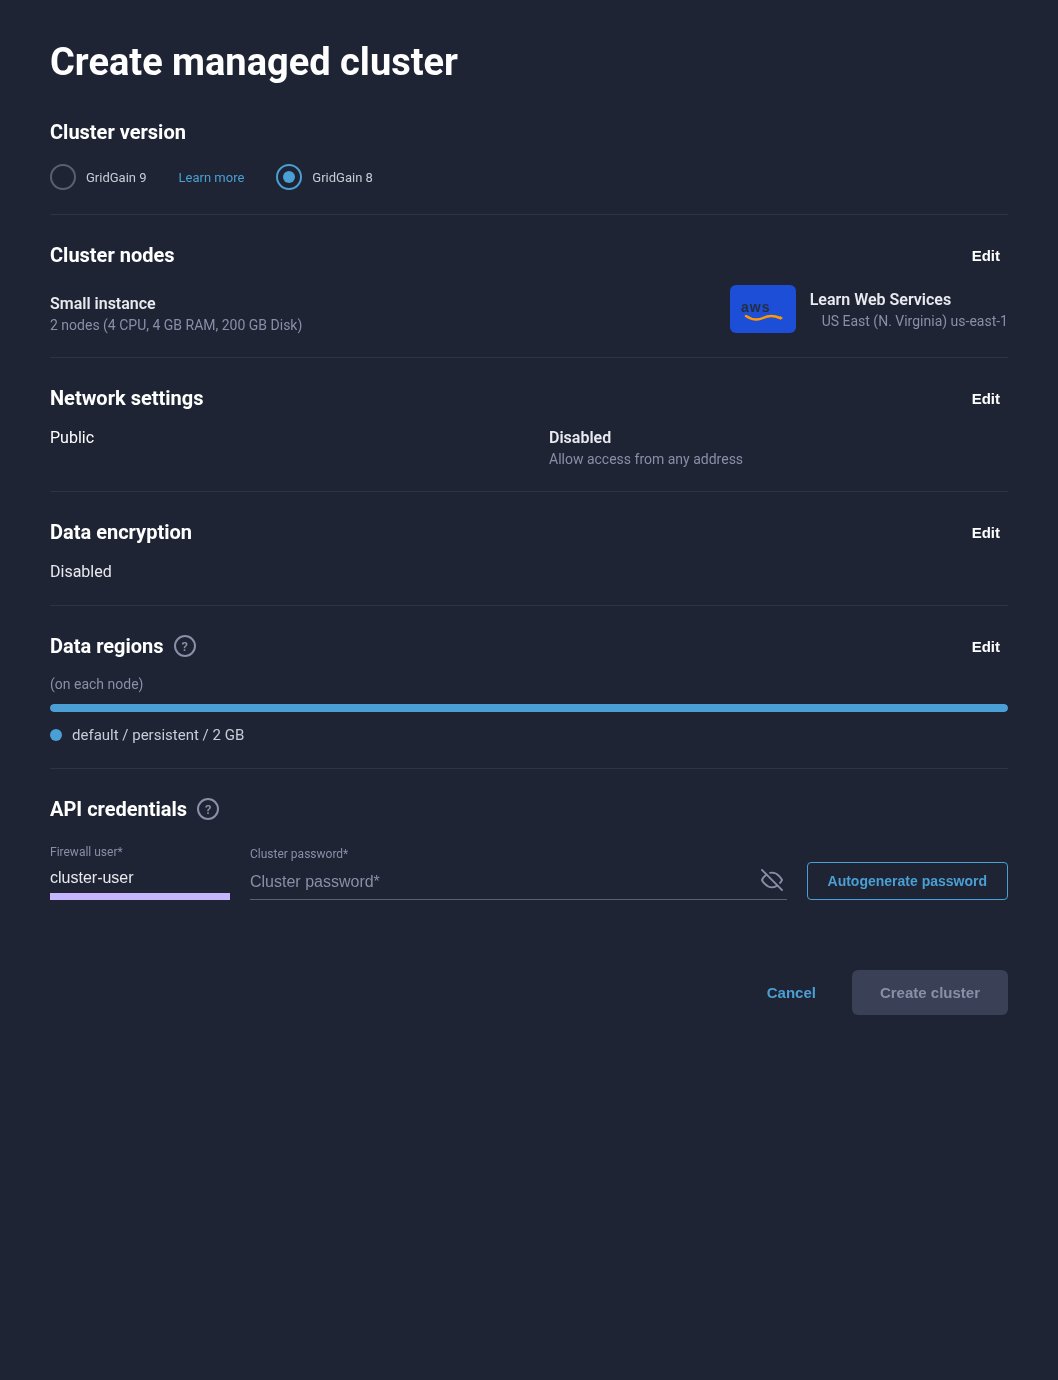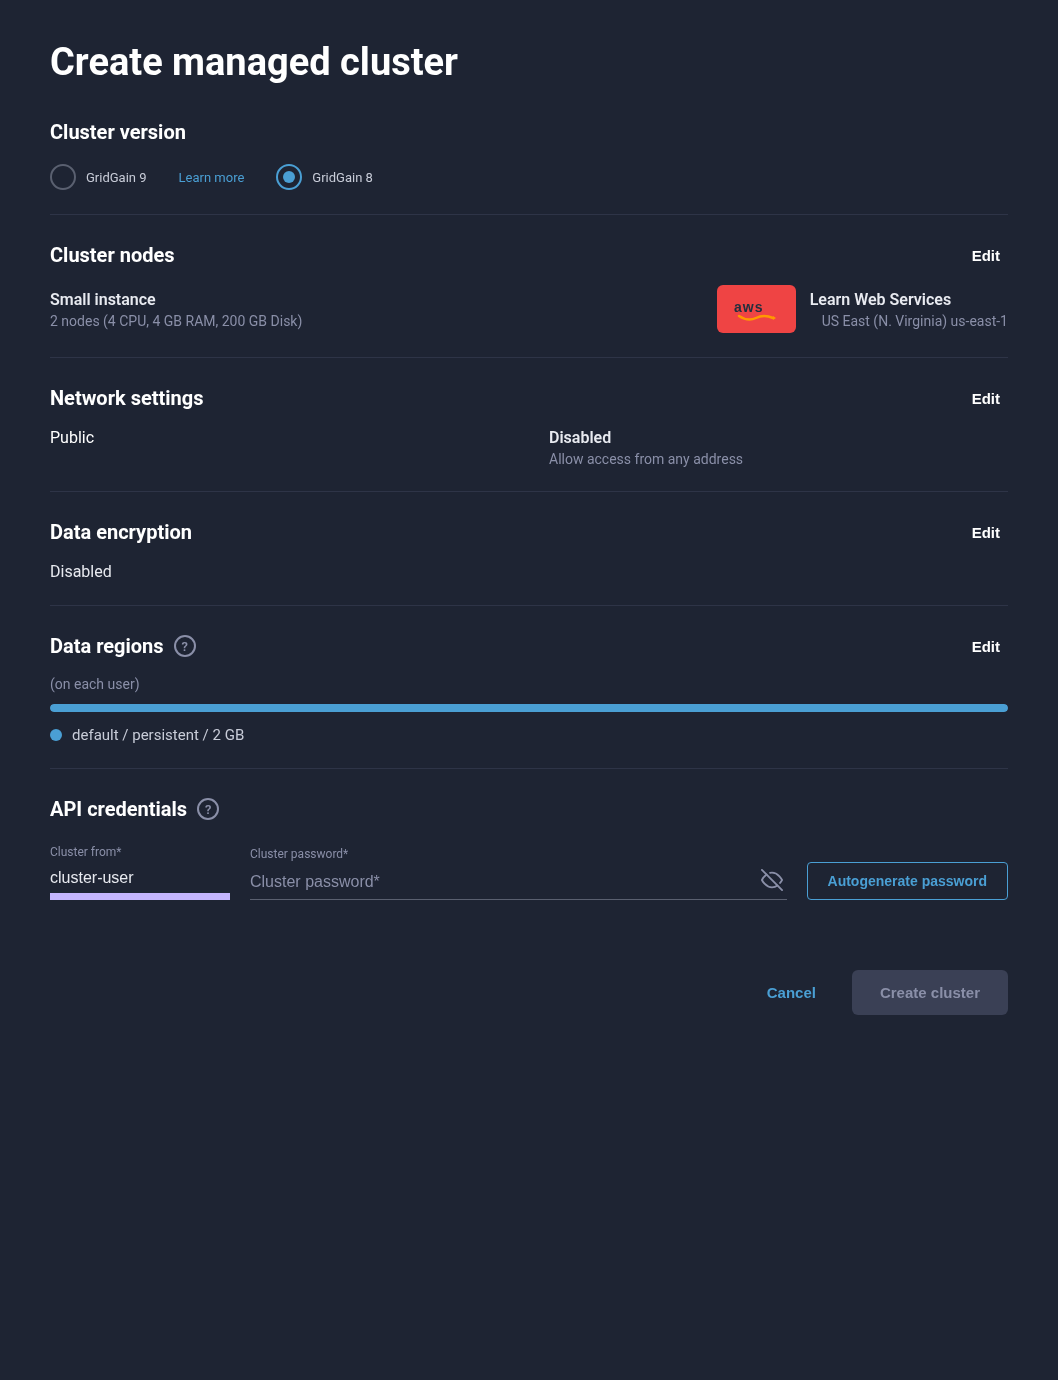--- a/index.html
+++ b/index.html
@@ -108,21 +108,21 @@
     .learn-more {
       font-size: 13px;
       color: #4a9fd4;
       text-decoration: none;
       cursor: pointer;
     }
 
     
     .nodes-content {
       display: flex;
-      align-items: center;
+      align-items: flex-end;
       gap: 40px;
     }
 
     .node-info {
       flex: 1;
     }
 
     .node-type {
       font-size: 16px;
       font-weight: 600;
@@ -366,28 +366,28 @@
       color: #8a8fa8;
       font-size: 15px;
       font-weight: 600;
       padding: 14px 28px;
       border-radius: 6px;
       cursor: pointer;
     }
 
     
     .aws-container {
-      background: #ef4444;
+      background: #1d4ed8;
       border-radius: 6px;
       padding: 6px 10px;
       display: flex;
       flex-direction: column;
       align-items: center;
       justify-content: center;
-      width: 79px;
+      width: 66px;
       height: 48px;
     }
   </style>
 </head>
 <body>
 
 <h1 class="page-title">Create managed cluster</h1>
 
 <div class="version-section">
   <div class="version-title">Cluster version</div>
@@ -466,42 +466,42 @@
 
 <div class="section">
   <div class="section-header">
     <div class="section-title">
       <span>Data regions</span>
       <div class="help-icon">?</div>
     </div>
     <button class="edit-btn">Edit</button>
   </div>
 
-  <div class="regions-subtitle">(on each user)</div>
+  <div class="regions-subtitle">(on each node)</div>
 
   <div class="progress-bar-container">
     <div class="progress-bar-fill" style="width: 100%;"></div>
   </div>
 
   <div class="region-item">
     <div class="region-dot"></div>
     <span>default / persistent / 2 GB</span>
   </div>
 </div>
 
 <div class="api-credentials-section">
   <div class="api-title">
     <span>API credentials</span>
     <div class="help-icon">?</div>
   </div>
 
   <div class="credentials-row">
 
     <div class="input-group">
-      <label class="input-label">Cluster from*</label>
+      <label class="input-label">Firewall user*</label>
       <input class="text-input" type="text" value="cluster-user" style="">
     </div>
 
     <div class="password-group">
       <label class="input-label">Cluster password*</label>
       <div class="password-input-row">
         <input class="password-input" type="password" placeholder="Cluster password*" style="">
         <span class="visibility-icon">
           
           <svg width="22" height="22" viewBox="0 0 24 24" fill="none" stroke="currentColor" stroke-width="2" stroke-linecap="round" stroke-linejoin="round">

